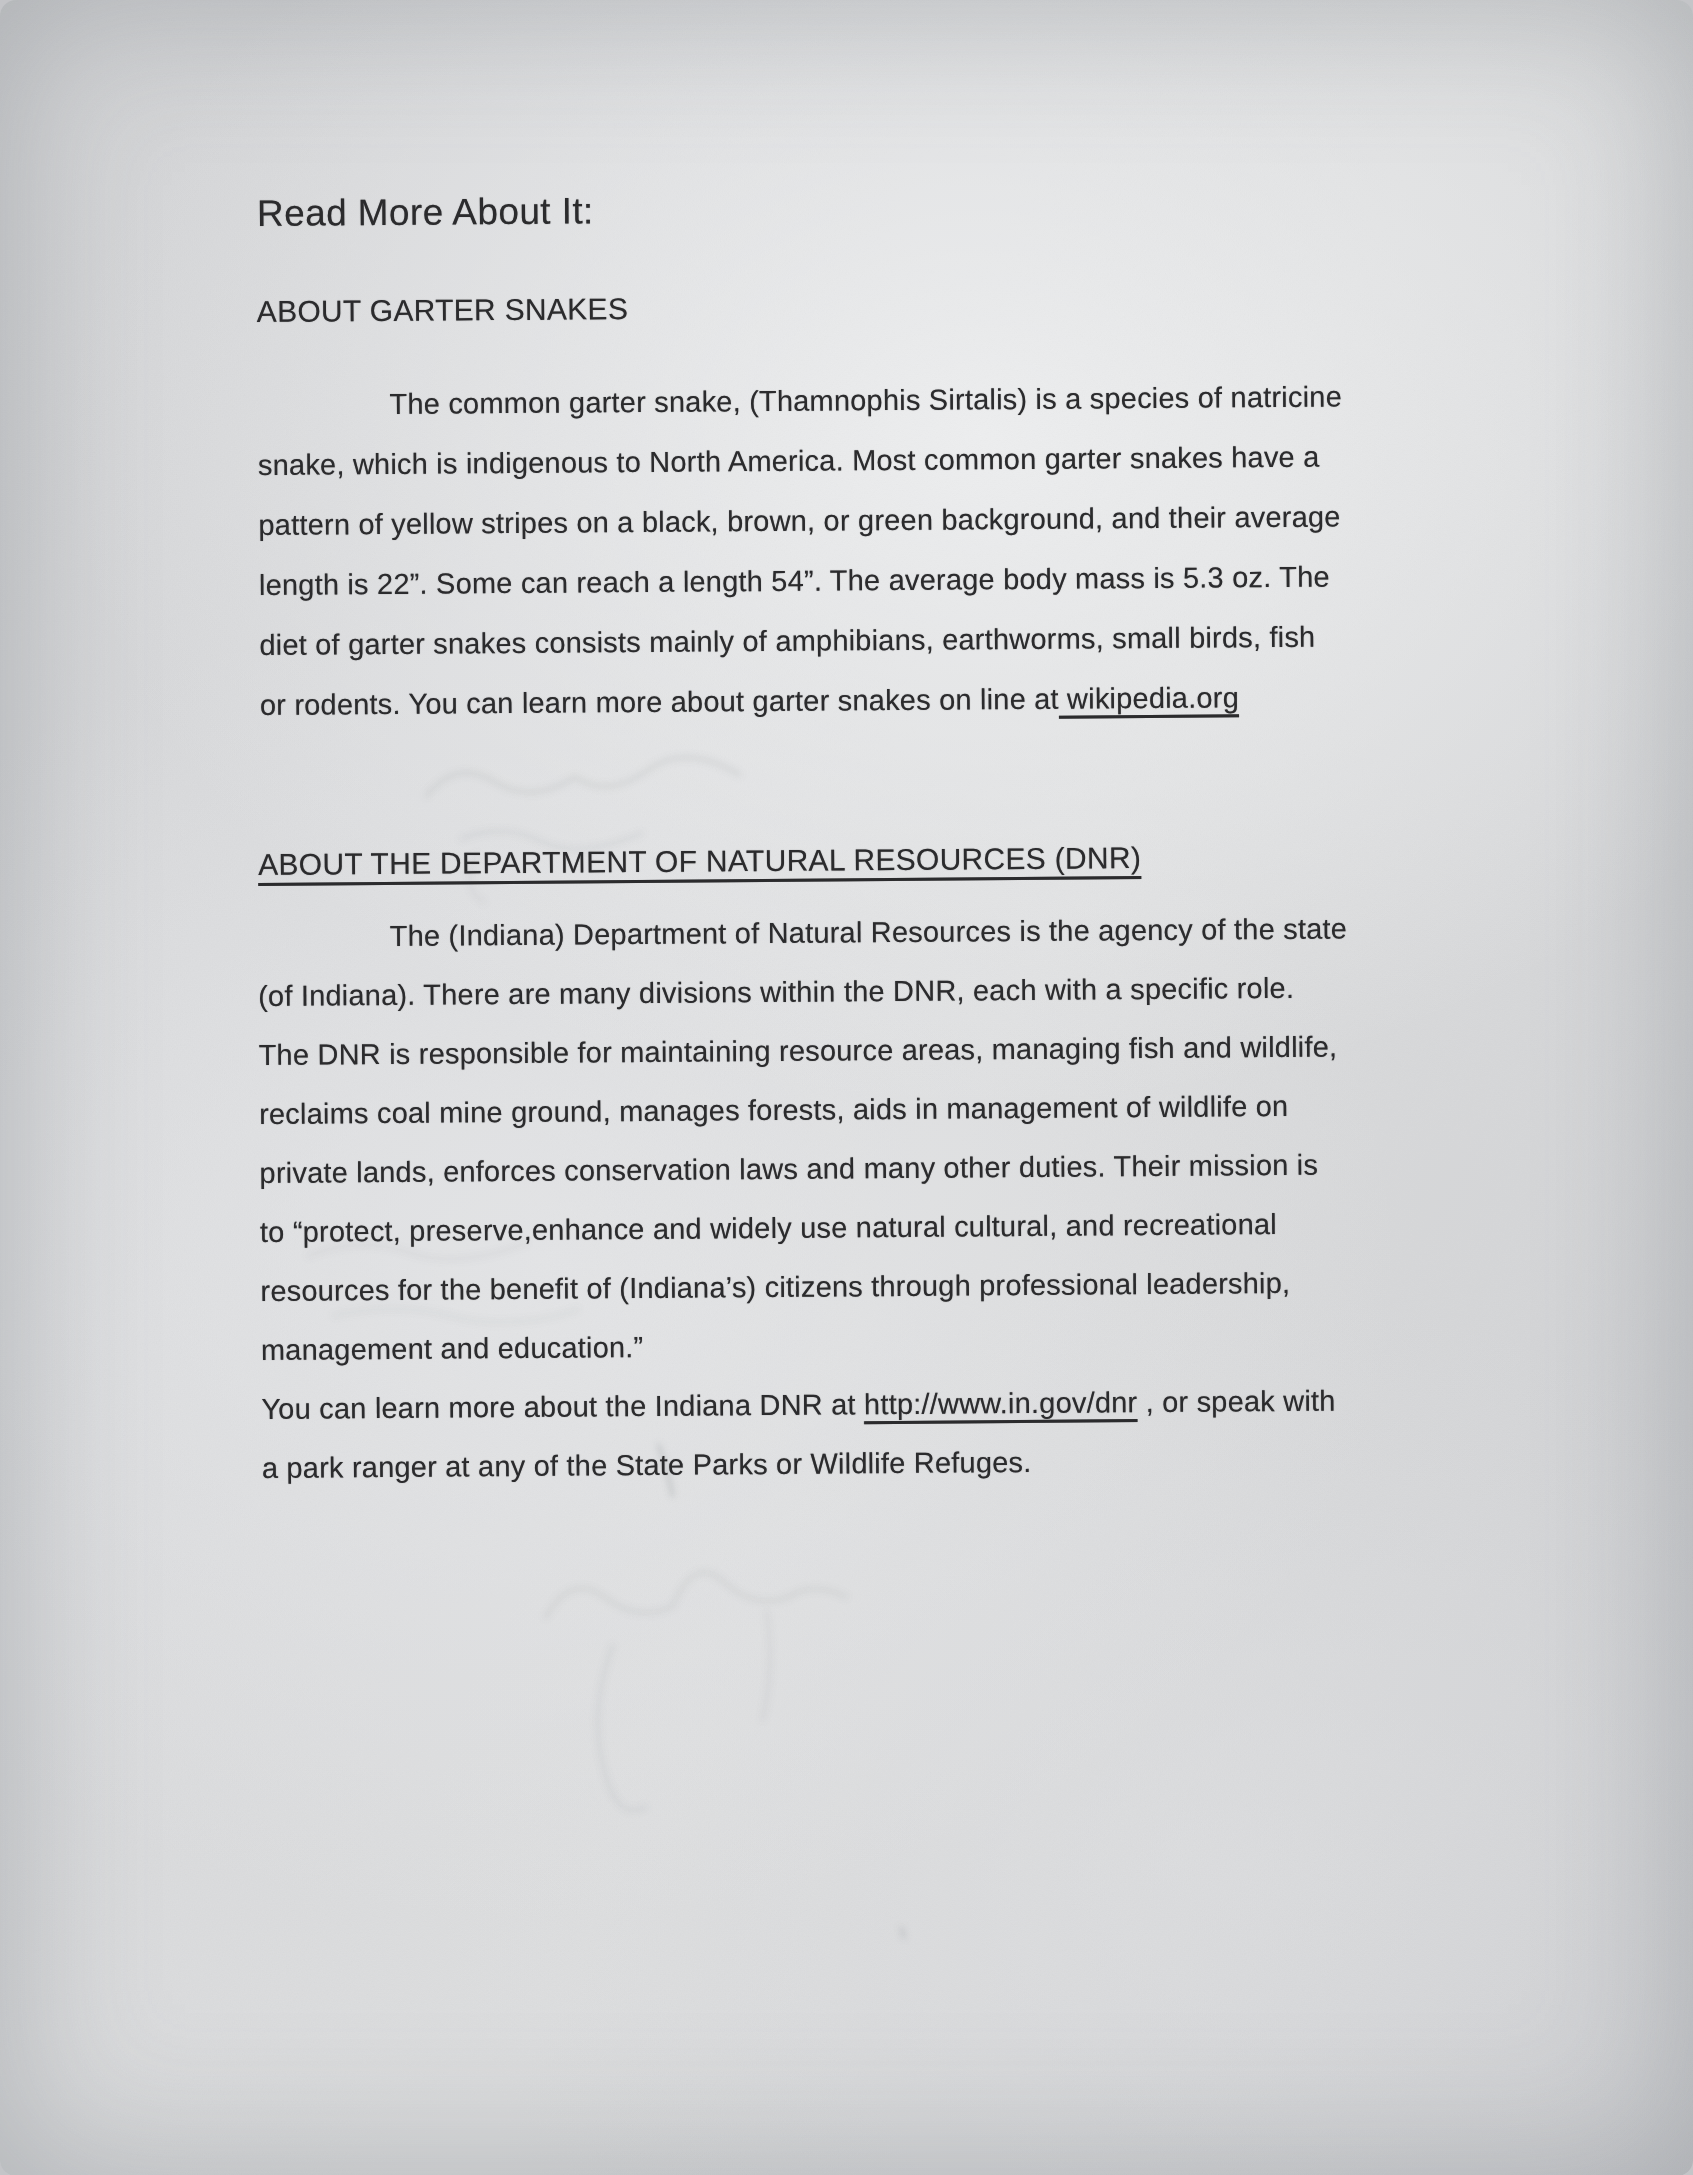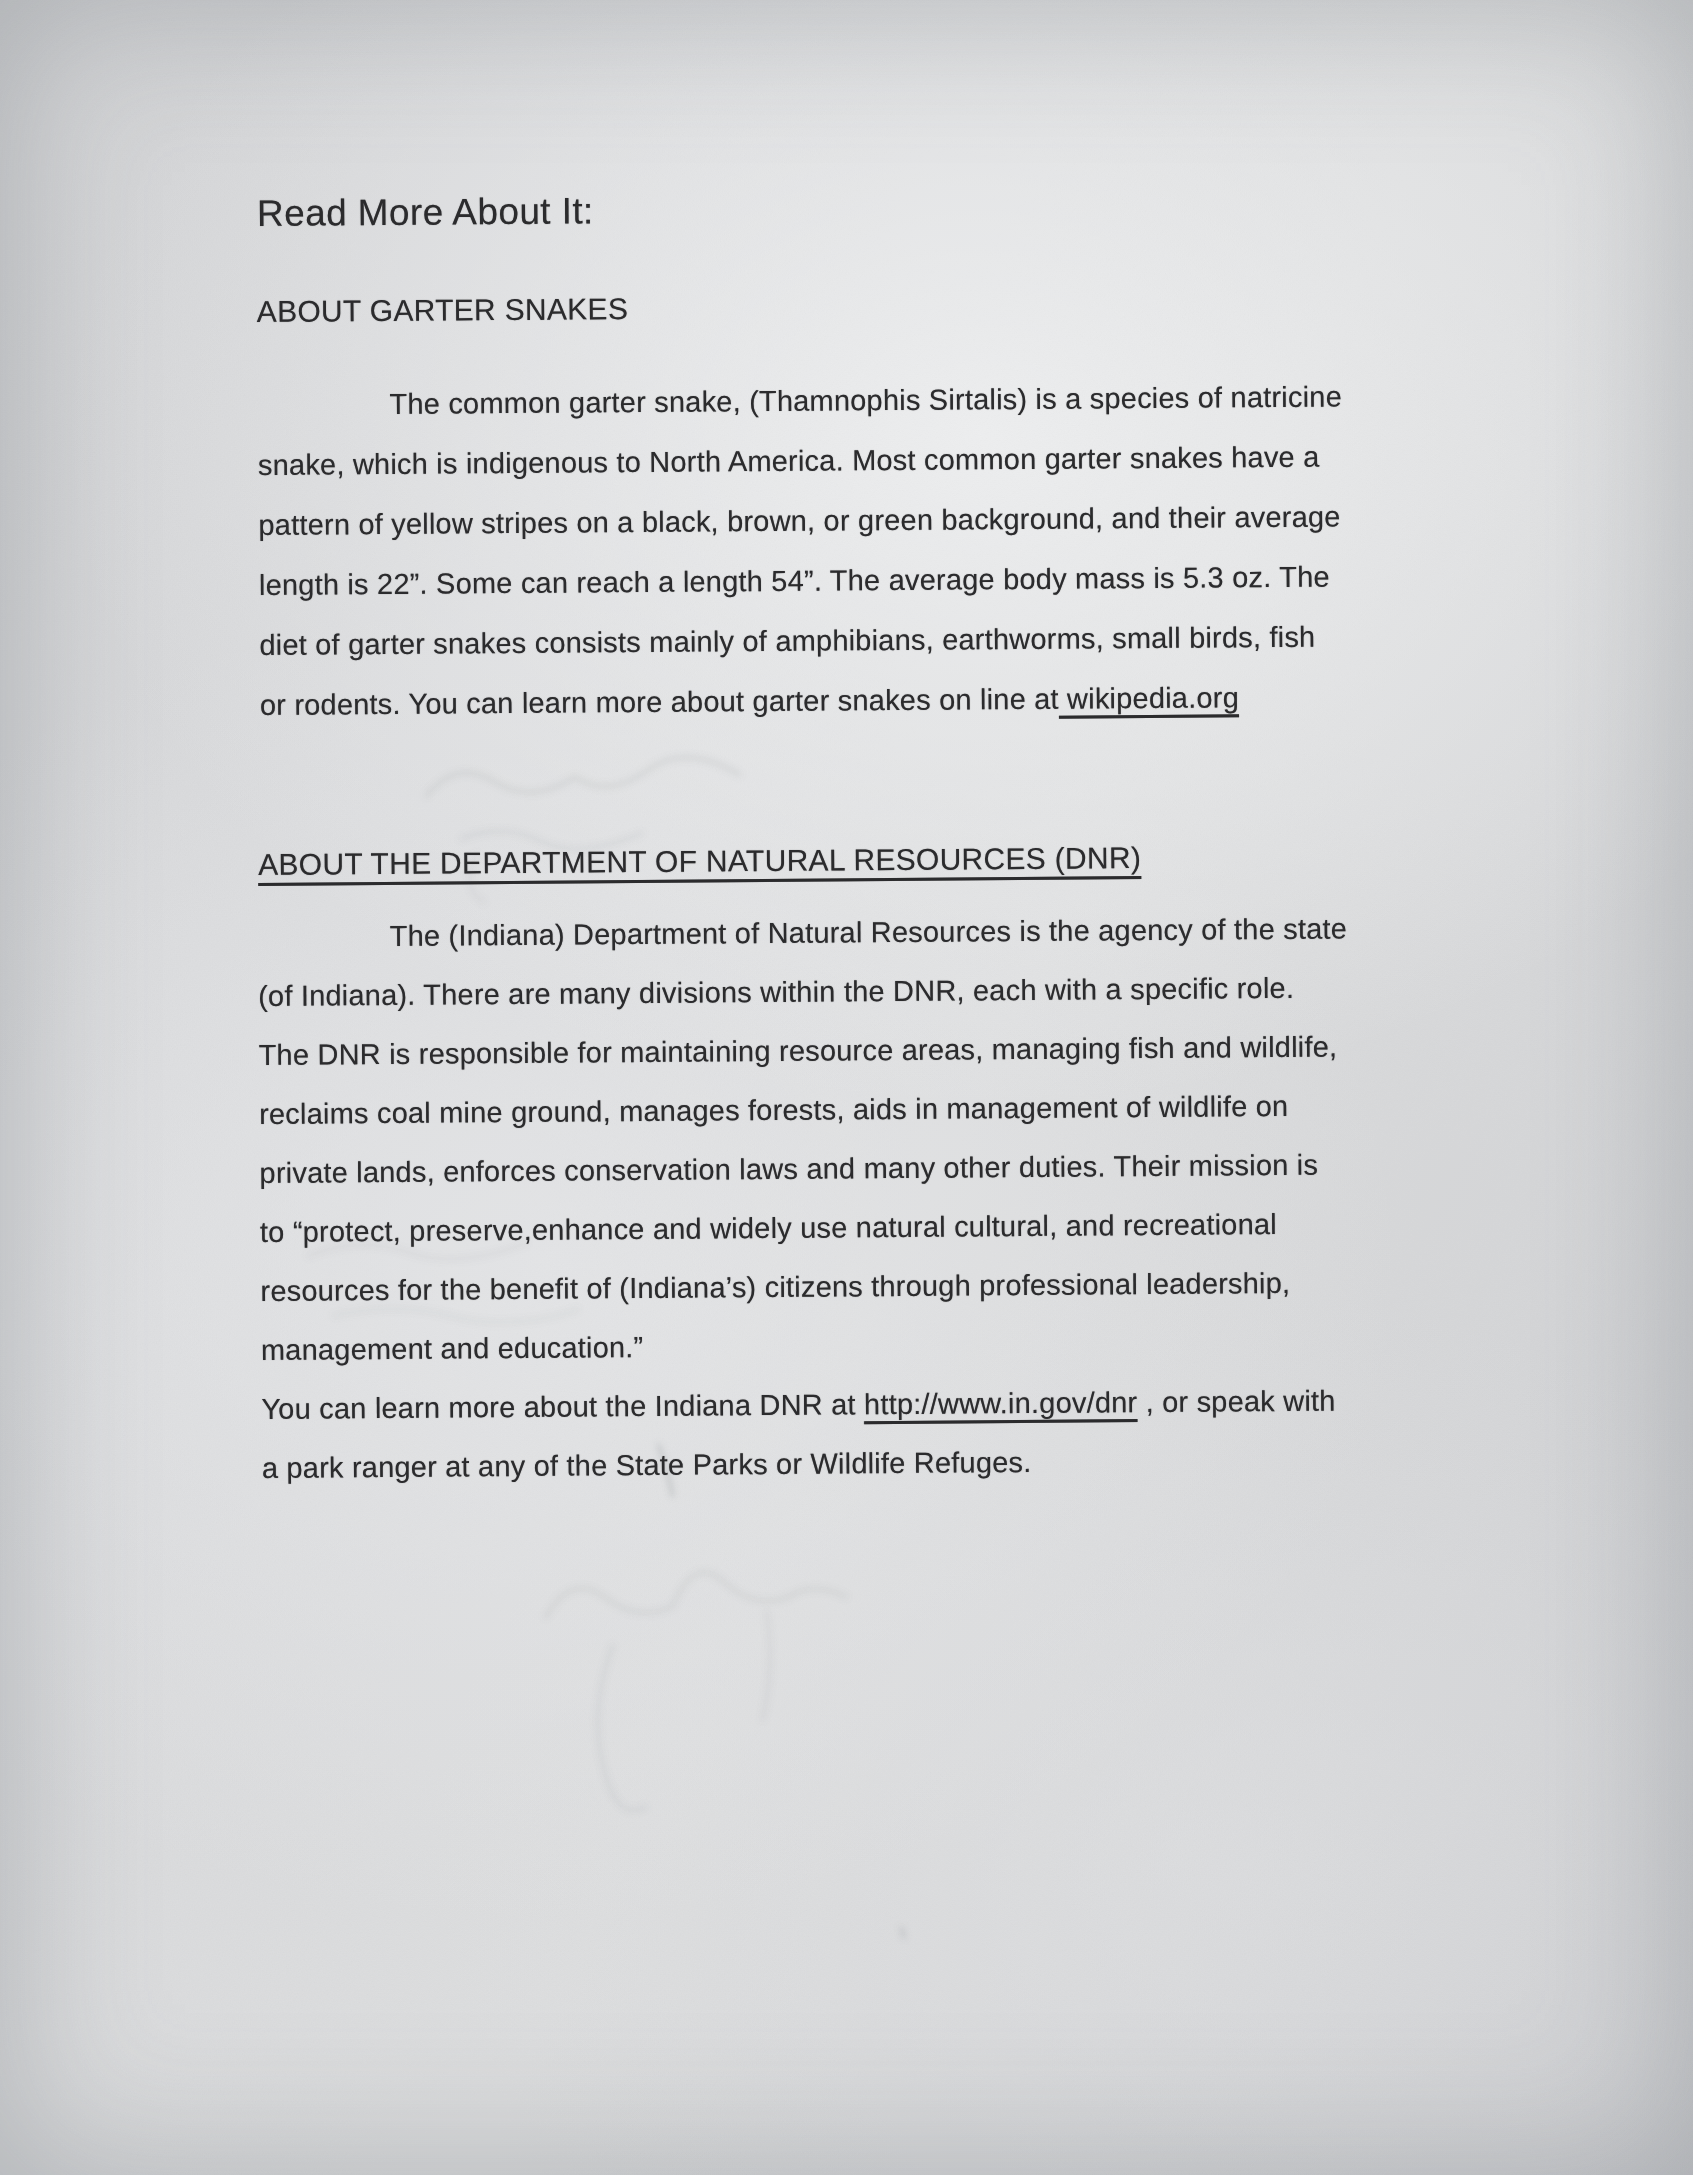--- a/index.html
+++ b/index.html
@@ -11,20 +11,21 @@
     position: relative;
     width: 1693px;
     height: 2176px;
     overflow: hidden;
     background:
       radial-gradient(ellipse 1278px 937px at 58% 20%, rgba(238,239,240,0.95), rgba(238,239,240,0) 72%),
       radial-gradient(ellipse 1107px 852px at 32% 58%, rgba(230,231,233,0.75), rgba(230,231,233,0) 78%),
       radial-gradient(ellipse 1022px 767px at 70% 85%, rgba(224,225,227,0.55), rgba(224,225,227,0) 75%),
       linear-gradient(115deg, #d2d3d5 0%, #d9dadc 28%, #dcddde 55%, #d4d5d7 80%, #cbccCF 100%);
     font-family: "Liberation Sans", sans-serif;
+    border-radius: 16px;
   }
   .vignette {
     position: absolute;
     inset: 0;
     pointer-events: none;
     box-shadow: inset 0 0 145px 12px rgba(104,108,114,0.33);
   }
   .grain, .bleed {
     position: absolute;
     inset: 0;

